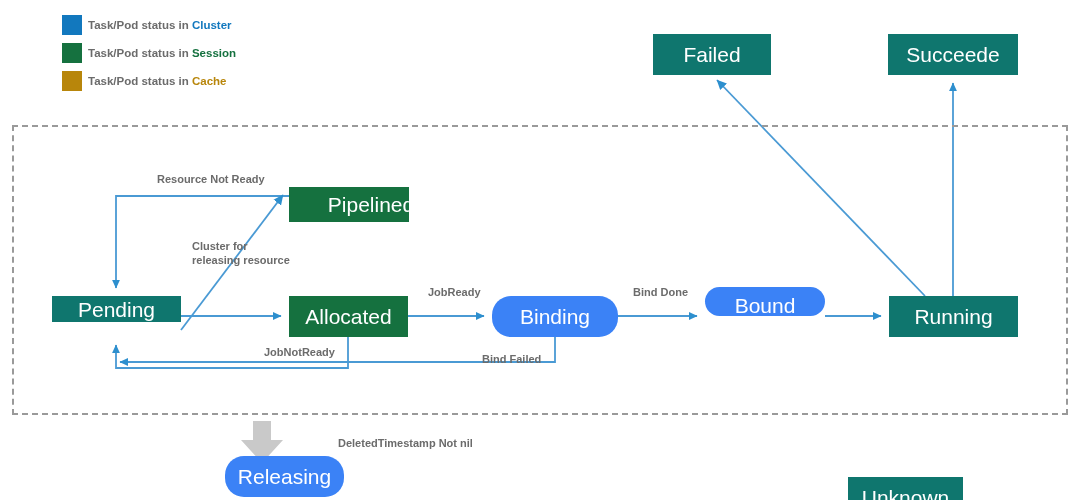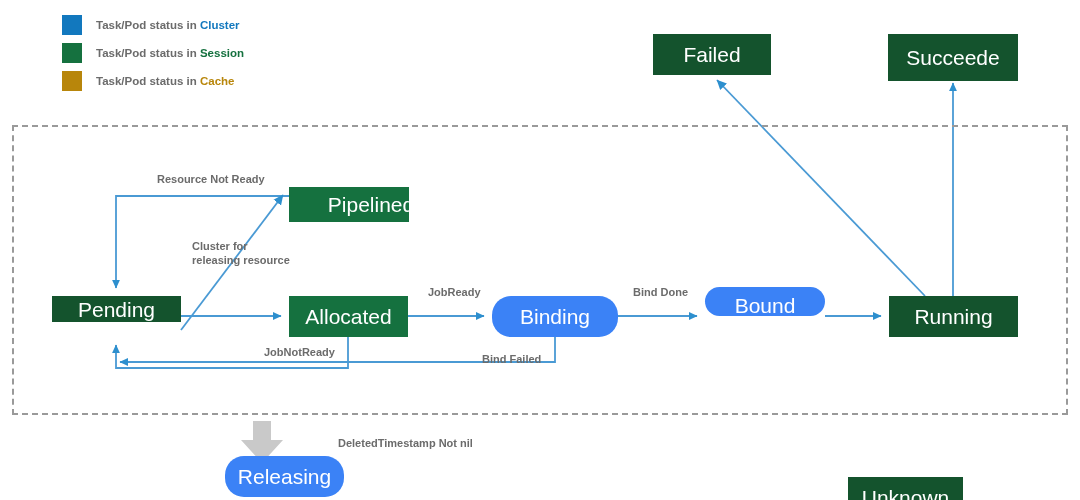--- a/index.html
+++ b/index.html
@@ -29,21 +29,21 @@
     display: flex;
     align-items: center;
     height: 28px;
   }
   .legend-swatch {
     width: 20px;
     height: 20px;
     flex: 0 0 20px;
   }
   .legend-text {
-    margin-left: 14px;
+    margin-left: 6px;
     font-size: 11.5px;
     color: #6b6b6b;
     font-weight: bold;
     white-space: nowrap;
   }
   .legend-text .scope {
     font-weight: bold;
   }
   
   #dashed-region {
@@ -60,21 +60,21 @@
     position: absolute;
     display: flex;
     align-items: center;
     justify-content: center;
     color: #ffffff;
     font-size: 21px;
     line-height: 1;
     white-space: nowrap;
     box-sizing: border-box;
   }
-  .state-box.cluster  { background: #14532d; }
+  .state-box.cluster  { background: #0f766e; }
   .state-box.session  { background: #15713f; }
   .state-box.cache    { background: #3b82f6; border-radius: 19px; }
 
   
   .edge-label {
     position: absolute;
     font-size: 11px;
     font-weight: bold;
     color: #6b6b6b;
     white-space: nowrap;
@@ -155,21 +155,21 @@
 
     <g>
       <path d="M271,421 L271,440 L283,440 L262,463 L241,440 L253,440 L253,421 z" fill="#c9c9c9"></path>
     </g>
   </svg>
 
   <div class="state-box cluster" style="left:653px; top:34px; width:118px; height:41px;">
     <span>Failed</span>
   </div>
 
-  <div class="state-box cluster" style="left:888px; top:34px; width:130px; height:47px;">
+  <div class="state-box cluster" style="left:888px; top:34px; width:130px; height:41px;">
     <span>Succeede</span>
   </div>
 
   <div class="state-box session" style="left:289px; top:187px; width:120px; height:35px;padding-left:44px;">
     <span>Pipelined</span>
   </div>
 
   <div class="state-box cluster" style="left:52px; top:296px; width:129px; height:26px;">
     <span>Pending</span>
   </div>

